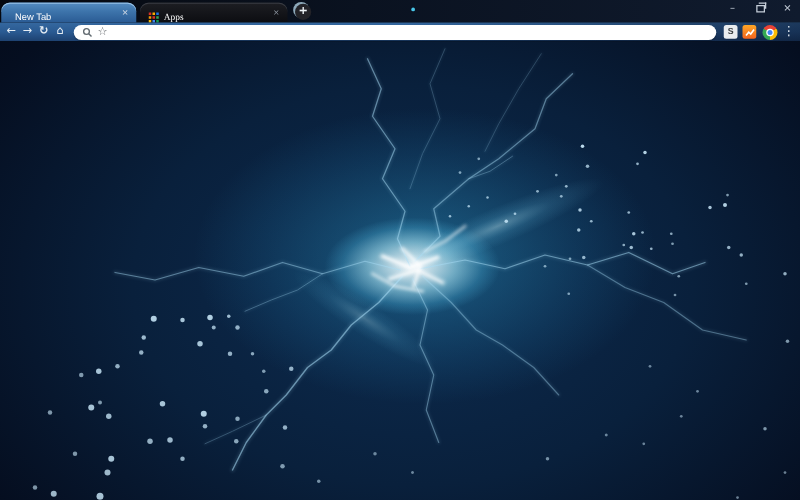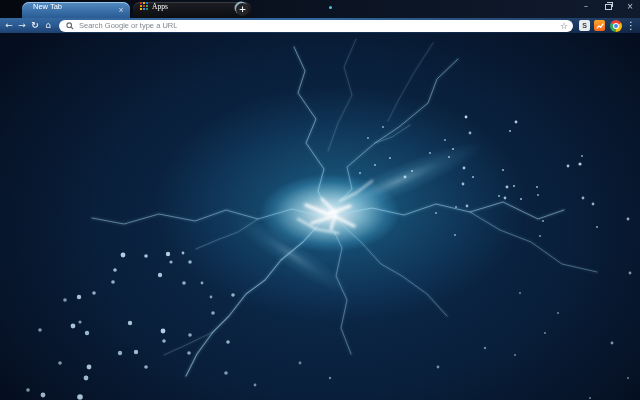--- a/index.html
+++ b/index.html
@@ -3,21 +3,21 @@
 <meta charset="utf-8">
 <style>
   html,body{margin:0;padding:0;overflow:hidden;background:#000;}
   body{width:640px;height:400px;font-family:"Liberation Sans",sans-serif;}
   .browser{position:relative;width:640px;height:400px;overflow:hidden;}
 
   
   .tabstrip{position:absolute;top:0;left:0;right:0;height:18px;
     background:linear-gradient(90deg,#05080f 0%,#0a1220 45%,#101b2e 100%);}
   .tab{position:absolute;top:2px;height:16px;border-radius:7px 7px 0 0;
-    display:flex;align-items:flex-start;box-sizing:border-box;margin-left:21px;}
+    display:flex;align-items:flex-end;box-sizing:border-box;}
   .tab-active{left:1px;width:108px;
     background:linear-gradient(180deg,#558cc2 0%,#3d74ab 45%,#2a5b94 100%);
     box-shadow:inset 0 1px 0 rgba(165,205,238,.85);z-index:2;}
   .tab-inactive{left:112px;width:118px;
     background:linear-gradient(180deg,#1d1e23 0%,#0c0d11 100%);
     box-shadow:inset 0 1px 0 rgba(85,90,100,.5);font-family:Liberation Serif, serif;}
   .tab-label{font-size:7.5px;color:#fff;white-space:nowrap;overflow:hidden;flex:1;}
   .tab-active .tab-label{margin-left:11px;}
   .tab-close{width:10px;text-align:center;color:#cfd8e4;font-size:8.5px;
     line-height:16px;margin-right:4px;cursor:default;}
@@ -112,21 +112,20 @@
   <div class="toolbar">
     <span class="nav-btn">←</span>
     <span class="nav-btn">→</span>
     <span class="nav-btn reload">↻</span>
     <span class="nav-btn">⌂</span>
     <div class="omnibox">
       <svg width="8" height="8" viewBox="0 0 8 8">
         <circle cx="3.2" cy="3.2" r="2.3" stroke="#616a70" fill="none" stroke-width="1.1"></circle>
         <line x1="5" y1="5" x2="7.2" y2="7.2" stroke="#616a70" stroke-width="1.1"></line>
       </svg>
-      <input type="text" placeholder="Search Google or type a URL" style="">
       <span class="star-btn">☆</span>
     </div>
     <div class="ext-row">
       <span class="ext-btn ext-s">S</span>
       <span class="ext-btn ext-trend">
         <svg width="8" height="8" viewBox="0 0 8 8">
           <polyline points="0.8,6.4 3,3.8 4.6,5.2 7.2,1.6" stroke="#ffffff" stroke-width="1.3" fill="none"></polyline>
         </svg>
       </span>
       <span class="chrome-logo"></span>

